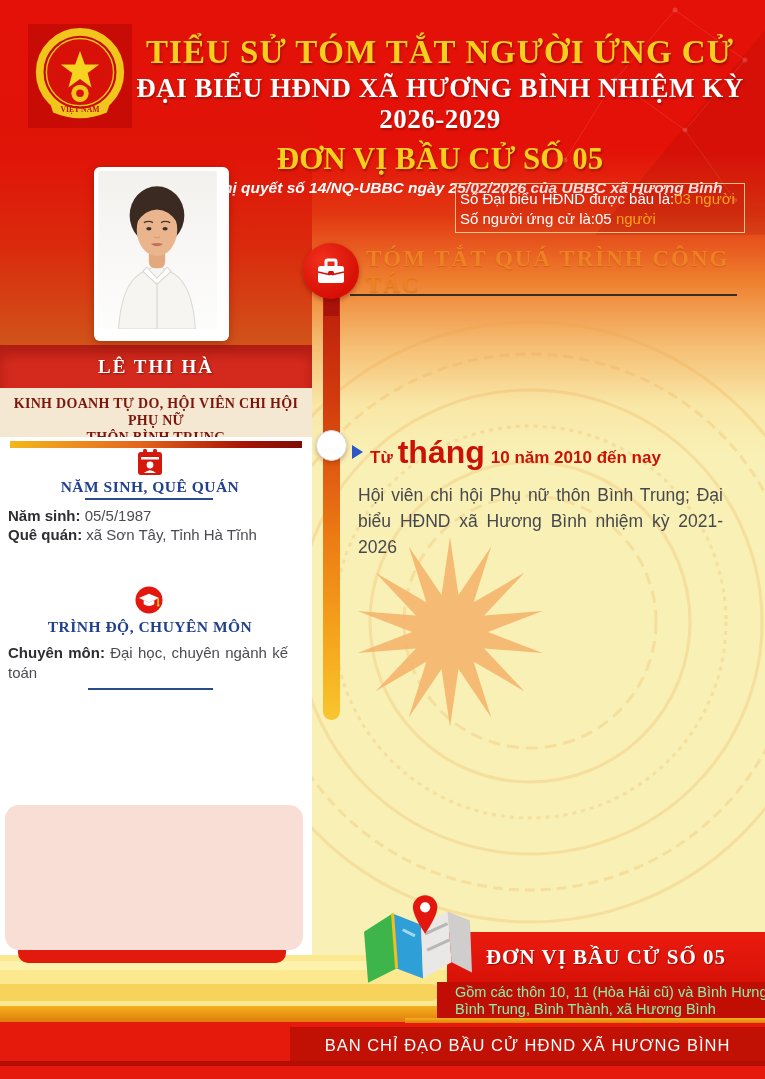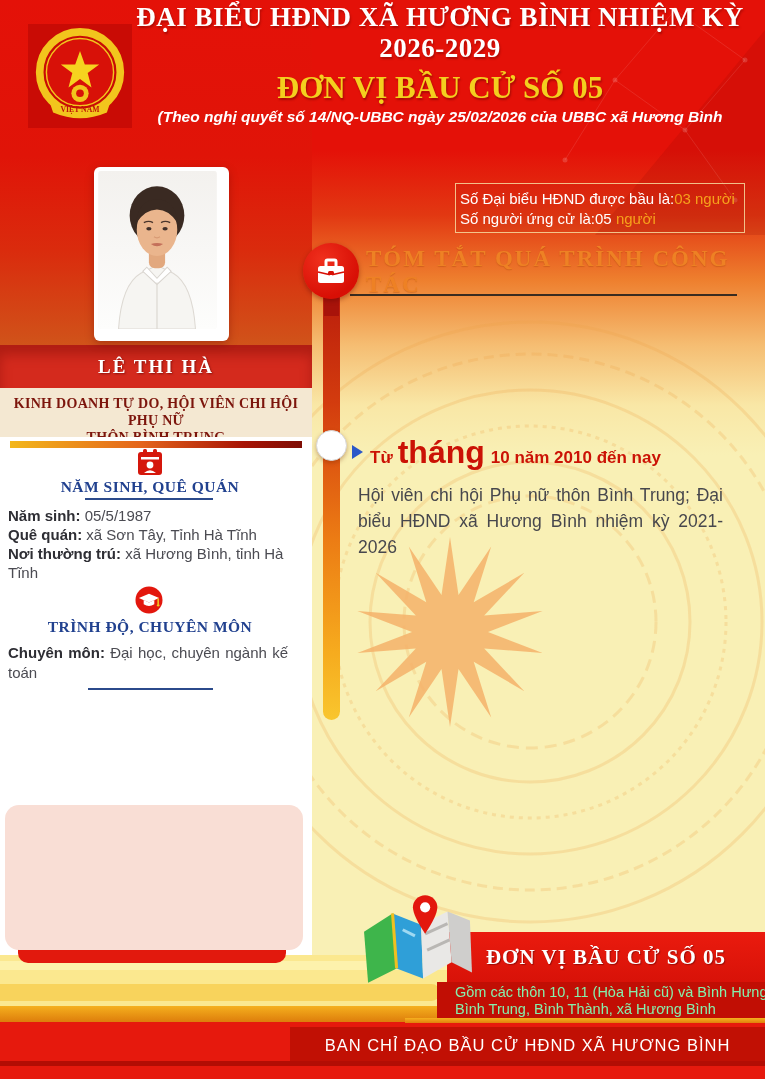--- a/index.html
+++ b/index.html
@@ -121,20 +121,21 @@
       <circle cx="50" cy="46" r="35" fill="#d81108" stroke="#f2c51d" stroke-width="1.5"></circle>
       <polygon fill="#f6d31f" points="50,24 55,38 70,38 58,47 62,62 50,53 38,62 42,47 30,38 45,38"></polygon>
       <circle cx="50" cy="68" r="9" fill="#f2c51d"></circle>
       <circle cx="50" cy="68" r="4" fill="#d81108"></circle>
       <path d="M18,76 Q50,93 82,76 L78,88 Q50,100 22,88 Z" fill="#f2c51d"></path>
       <text x="50" y="88" text-anchor="middle" font-size="8" font-family="Liberation Serif,serif" font-weight="bold" fill="#c01108">VIỆT NAM</text>
     </svg>
   </div>
 
   <div class="abs hdr-text">
+    <div class="hdr-title1">TIỂU SỬ TÓM TẮT NGƯỜI ỨNG CỬ</div>
     <div class="hdr-title2">ĐẠI BIỂU HĐND XÃ HƯƠNG BÌNH NHIỆM KỲ 2026-2029</div>
     <div class="hdr-title3">ĐƠN VỊ BẦU CỬ SỐ 05</div>
     <div class="hdr-sub">(Theo nghị quyết số 14/NQ-UBBC ngày 25/02/2026 của UBBC xã Hương Bình</div>
   </div>
 
   <div class="abs info-box">
     <div><span>Số Đại biểu HĐND được bầu là:</span><span class="info-val">03 người</span></div>
     <div><span>Số người ứng cử là:05</span><span class="info-val"> người</span></div>
   </div>
 
@@ -181,21 +182,20 @@
       <rect x="17" y="1" width="4" height="6" rx="1.5" fill="#d5170c"></rect>
       <rect x="5" y="9" width="18" height="2.5" fill="#ffffff"></rect>
       <circle cx="14" cy="17" r="3.4" fill="#ffffff"></circle>
       <path d="M8,25 Q14,19.5 20,25 Z" fill="#ffffff"></path>
     </svg>
     <div class="sec-head" style="top:41px;">NĂM SINH, QUÊ QUÁN</div>
     <div class="sec-underline" style="top:61px;"></div>
     <div class="sec-rows" style="top:69px;">
       <div><b>Năm sinh:</b><span> 05/5/1987</span></div>
       <div><b>Quê quán:</b><span> xã Sơn Tây, Tỉnh Hà Tĩnh</span></div>
-      <div><b>Nơi thường trú:</b><span> xã Hương Bình, tỉnh Hà Tĩnh</span></div>
     </div>
 
     <svg class="sec-icon" style="top:149px;left:135px;" width="29" height="29" viewBox="0 0 29 29">
       <circle cx="14.5" cy="14.5" r="14" fill="#e3170d"></circle>
       <polygon points="14.5,8 25,12.5 14.5,17 4,12.5" fill="#ffffff"></polygon>
       <path d="M9,14.5 L9,19 Q14.5,22.5 20,19 L20,14.5 L14.5,17 Z" fill="#ffffff"></path>
       <line x1="24" y1="13" x2="24" y2="19" stroke="#f2c51d" stroke-width="1.6"></line>
       <circle cx="24" cy="20" r="1.3" fill="#f2c51d"></circle>
     </svg>
     <div class="sec-head" style="top:181px;">TRÌNH ĐỘ, CHUYÊN MÔN</div>

